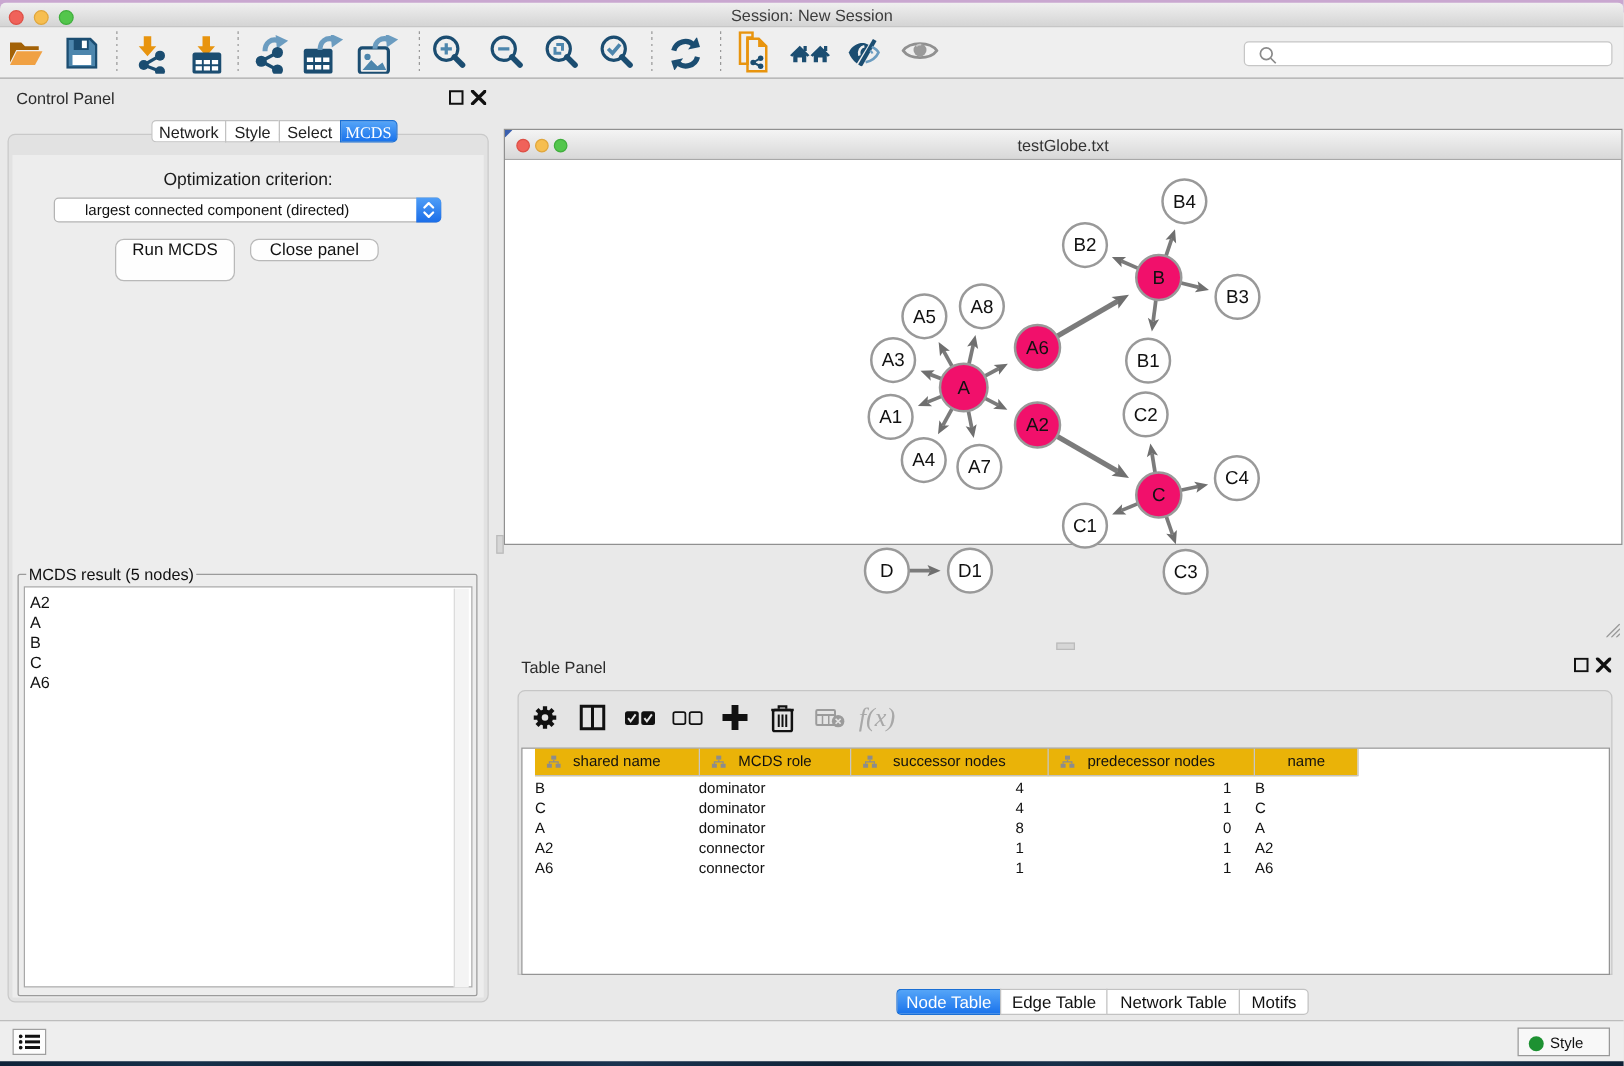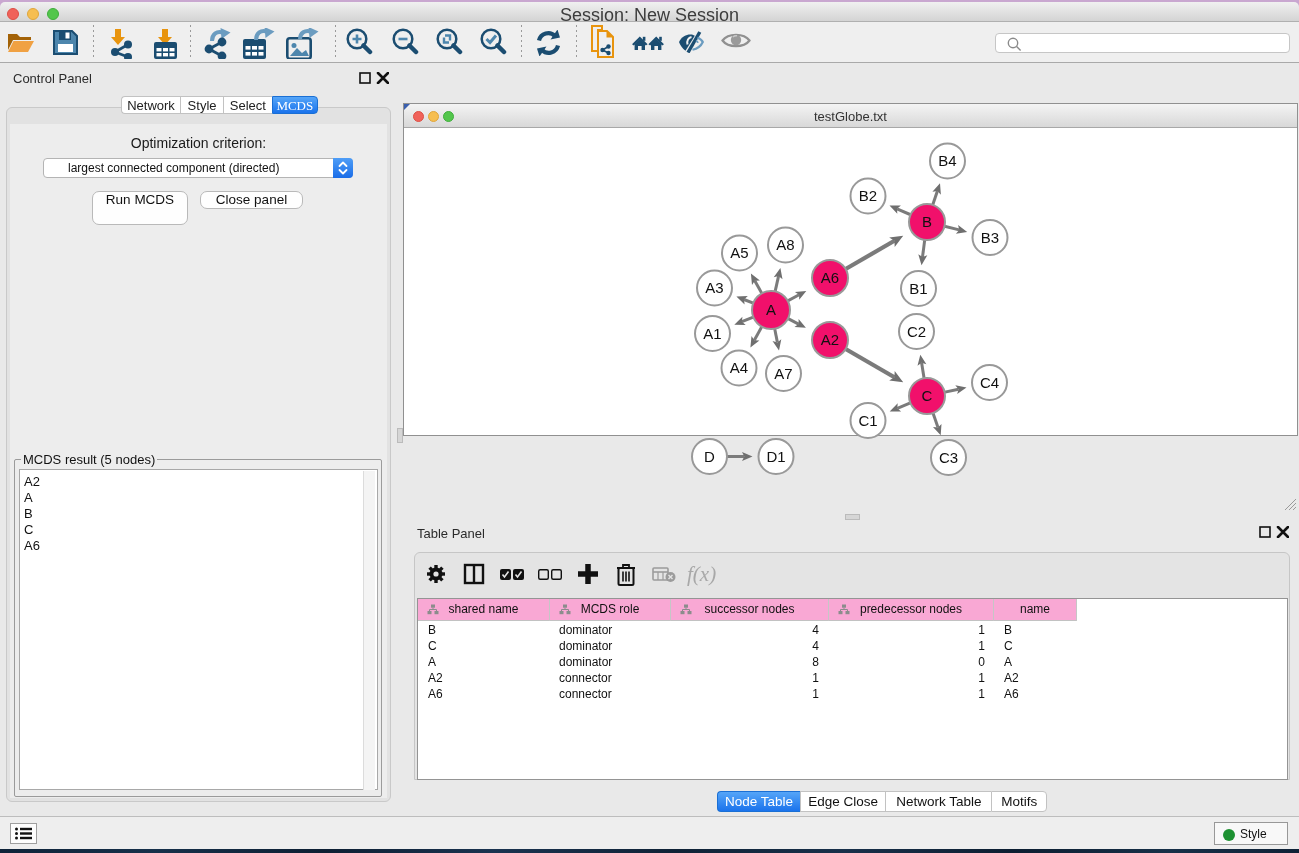--- a/index.html
+++ b/index.html
@@ -6,21 +6,21 @@
 html,body { width:1299px; height:853px; overflow:hidden; }
 body { font-family:"Liberation Sans", sans-serif; position:relative; background:#e9e9e9; }
 .abs { position:absolute; }
 
 #desk-top { left:0; top:0; width:1299px; height:10px; background:#c9a7d0; }
 #desk-bot { left:0; top:849px; width:1299px; height:4px; background:#10233a;
   background:linear-gradient(90deg,#0e2238 0%,#16304a 12%,#0d1f33 25%,#1a3350 38%,#0f2236 52%,#18304a 65%,#0c1e31 78%,#173048 90%,#0e2136 100%); }
 
 #titlebar { left:0; top:2px; width:1299px; height:20px; border-radius:5px 5px 0 0;
   background:linear-gradient(#f0f0f0,#d4d4d4); border-bottom:1px solid #b0b0b0; }
-#titlebar .title { position:absolute; left:0; right:0; top:3px; text-align:center; font-size:18px; color:#3c3c3c; }
+#titlebar .title { position:absolute; left:0; right:0; top:3px; text-align:center; font-size:13px; color:#3c3c3c; }
 .tl { position:absolute; top:5.5px; width:12px; height:12px; border-radius:50%; }
 #tl-r { left:7px;  background:#f0625a; border:0.5px solid #dd4f45; }
 #tl-y { left:27px; background:#f6be50; border:0.5px solid #e0a63b; }
 #tl-g { left:47px; background:#53c64c; border:0.5px solid #3fae3c; }
 #toolbar { left:0; top:22px; width:1299px; height:41px; background:#efefef; border-bottom:1px solid #a9a9a9; }
 .tsep { position:absolute; top:3px; height:33px; width:1px;
   background-image:repeating-linear-gradient(#9a9a9a 0 2px, transparent 2px 5px); }
 
 #search { left:995px; top:33px; width:295px; height:20px; background:#fff; border:1px solid #c6c6c6; border-radius:4px; }
 
@@ -70,21 +70,21 @@
 #graph text { font-size:15px; fill:#111; font-family:"Liberation Sans",sans-serif; }
 
 #grip { left:1285px; top:499px; width:11px; height:11px; }
 
 #split-l { left:397px; top:428px; width:6px; height:15px; background:#d6d6d6; border:1px solid #bbb; }
 #split-b { left:845px; top:514px; width:15px; height:6px; background:#d6d6d6; border:1px solid #bbb; }
 
 #tp-title { left:417px; top:526px; font-size:13px; color:#2b2b2b; }
 #tp-box { left:414px; top:552px; width:876px; height:228px; background:#e4e4e4; border:1px solid #c6c6c6; border-radius:6px 6px 0 0; }
 #tbl { left:417px; top:598px; width:871px; height:182px; background:#fff; border:1px solid #949494; }
-#tbl-head { position:absolute; left:0; top:0; width:658px; height:22px; background:#f9a8d4; border-bottom:1px solid #c2c2c2; }
+#tbl-head { position:absolute; left:10px; top:0; width:658px; height:22px; background:#eab308; border-bottom:1px solid #c2c2c2; }
 .hcol { position:absolute; top:0; height:22px; border-right:1px solid #c6c6c6; font-size:12px; color:#111; text-align:center; line-height:21px; }
 .hicon { position:absolute; top:5px; }
 .trow { position:absolute; font-size:12px; color:#111; height:16px; line-height:16px; }
 .tcell { position:absolute; }
 .num { text-align:right; }
 
 #bt-tabs { left:673px; top:791px; width:374px; height:21px; }
 .btab { height:21px; background:#fff; border:1px solid #c2c2c2; border-right:none; font-size:13.5px; color:#111; text-align:center; line-height:19px; }
 .btab:first-child { border-radius:4px 0 0 4px; }
 .btab:last-child { border-radius:0 4px 4px 0; border-right:1px solid #c2c2c2; }
@@ -496,21 +496,21 @@
   <div class="trow" style="left:0;top:87px;width:659px">
 <span class="tcell" style="left:10px">A6</span>
 <span class="tcell" style="left:141px">connector</span>
 <span class="tcell num" style="left:253px;width:148px">1</span>
 <span class="tcell num" style="left:411px;width:156px">1</span>
 <span class="tcell" style="left:586px">A6</span>
 </div>
 </div>
 <div id="bt-tabs" class="abs tabbar">
   <div class="btab sel" style="width:90px">Node Table</div>
-  <div class="btab" style="width:92px">Edge Close</div>
+  <div class="btab" style="width:92px">Edge Table</div>
   <div class="btab" style="width:115px">Network Table</div>
   <div class="btab" style="width:60px">Motifs</div>
 </div>
 
 <div id="statusbar" class="abs"></div>
 <div id="listbtn" class="abs">
   <svg width="17" height="13" style="position:absolute;left:4px;top:3px" viewBox="0 0 17 13">
     <circle cx="1.5" cy="2" r="1.5" fill="#111"></circle>
       <rect x="5" y="0.8" width="12" height="2.4" fill="#111"></rect>
     <circle cx="1.5" cy="6.5" r="1.5" fill="#111"></circle>

